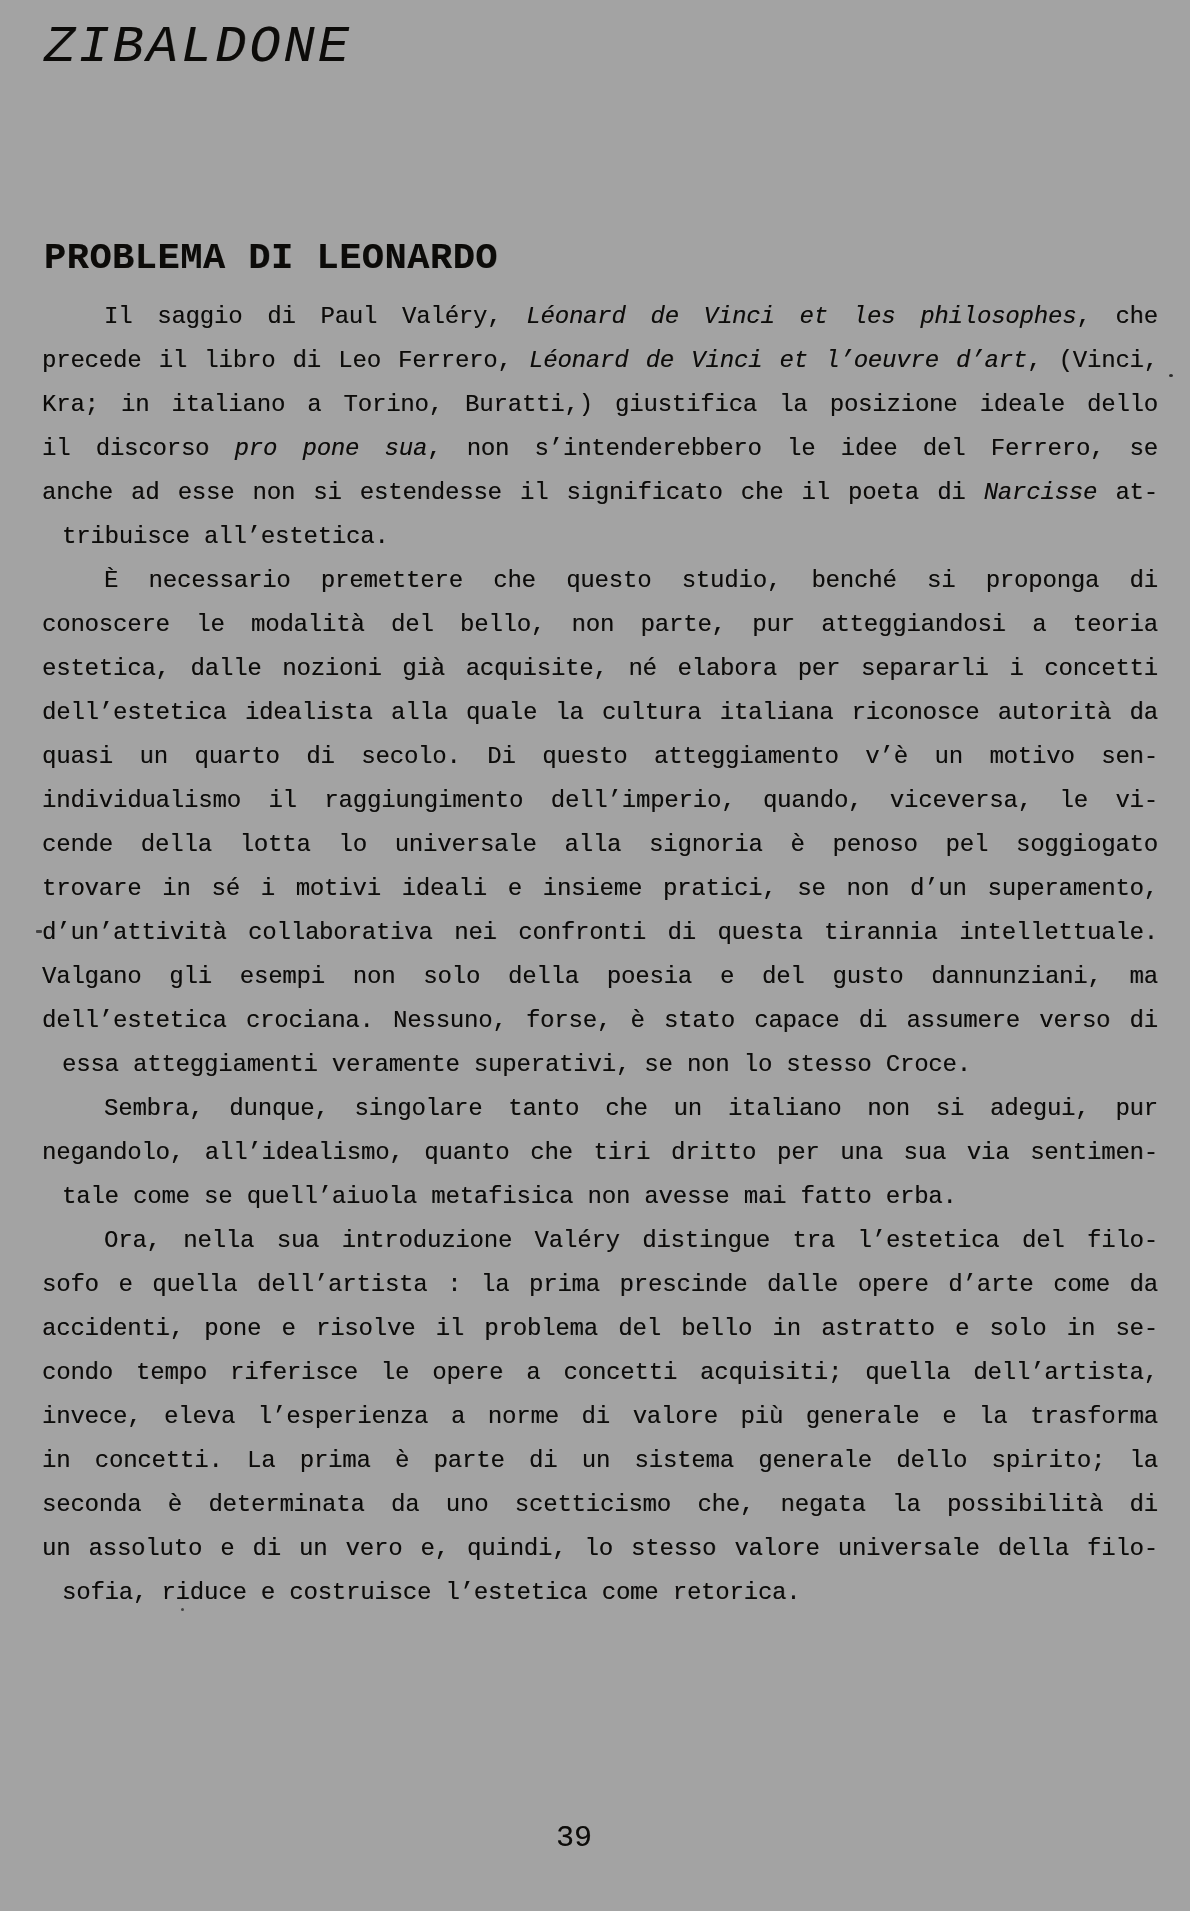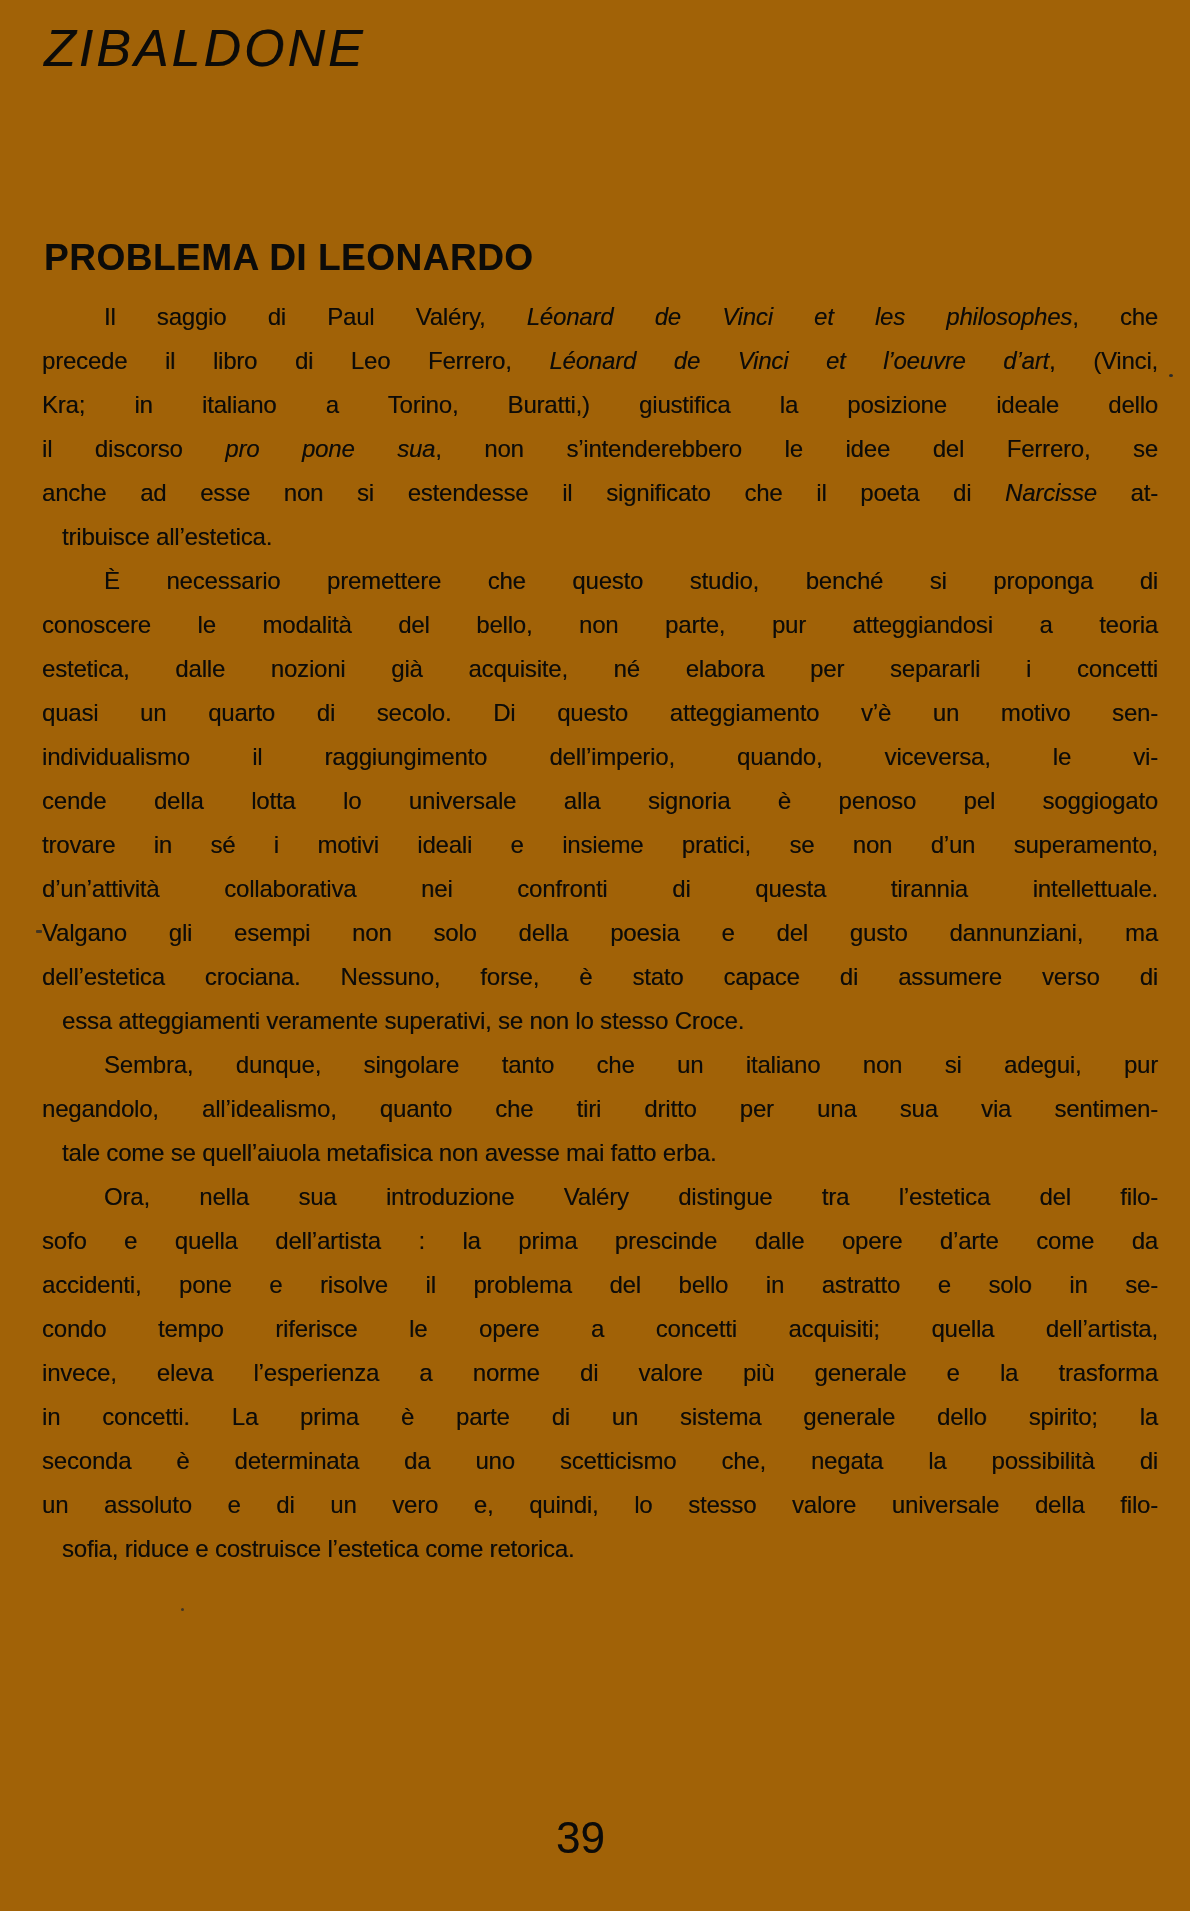--- a/index.html
+++ b/index.html
@@ -4,23 +4,23 @@
 <style>
   html, body {
     margin: 0;
     padding: 0;
     background: #ffffff;
   }
   .page {
     position: relative;
     width: 1190px;
     height: 1911px;
-    background: #a16207;
+    background: #a3a3a3;
     color: #0c0b09;
-    font-family: Liberation Sans, sans-serif;
+    font-family: Liberation Mono, monospace;
     overflow: hidden;
   }
   .journal-title {
     position: absolute;
     left: 44px;
     top: 18px;
     font-style: italic;
     font-size: 52px;
     line-height: 60px;
     letter-spacing: 3px;
@@ -61,21 +61,21 @@
   .line.first-indent {
     text-indent: 62px;
   }
   .it {
     font-style: italic;
   }
   .page-number {
     position: absolute;
     left: 556px;
     top: 1812px;
-    font-size: 44px;
+    font-size: 30px;
     line-height: 52px;
     text-shadow: 0.3px 0.3px 0 rgba(0,0,0,0.4);
   }
   .scan-artifact {
     position: absolute;
     background: #2a2a2a;
     border-radius: 50%;
   }
   .artifact-1 { left: 1169px; top: 374px; width: 4px; height: 3px; }
   .artifact-2 { left: 36px;  top: 930px; width: 6px; height: 3px; border-radius: 1px; opacity: .8; }
@@ -92,20 +92,21 @@
   <div class="article-body">
       <div class="line first-indent"><span>Il saggio di Paul Valéry, </span><span class="it">Léonard de Vinci et les philosophes</span><span>, che</span></div>
       <div class="line"><span>precede il libro di Leo Ferrero, </span><span class="it">Léonard de Vinci et l’oeuvre d’art</span><span>, (Vinci,</span></div>
       <div class="line"><span>Kra; in italiano a Torino, Buratti,) giustifica la posizione ideale dello</span></div>
       <div class="line"><span>il discorso </span><span class="it">pro pone sua</span><span>, non s’intenderebbero le idee del Ferrero, se</span></div>
       <div class="line"><span>anche ad esse non si estendesse il significato che il poeta di </span><span class="it">Narcisse</span><span> at-</span></div>
       <div class="line para-last"><span>tribuisce all’estetica.</span></div>
       <div class="line first-indent"><span>È necessario premettere che questo studio, benché si proponga di</span></div>
       <div class="line"><span>conoscere le modalità del bello, non parte, pur atteggiandosi a teoria</span></div>
       <div class="line"><span>estetica, dalle nozioni già acquisite, né elabora per separarli i concetti</span></div>
+      <div class="line"><span>dell’estetica idealista alla quale la cultura italiana riconosce autorità da</span></div>
       <div class="line"><span>quasi un quarto di secolo. Di questo atteggiamento v’è un motivo sen-</span></div>
       <div class="line"><span>individualismo il raggiungimento dell’imperio, quando, viceversa, le vi-</span></div>
       <div class="line"><span>cende della lotta lo universale alla signoria è penoso pel soggiogato</span></div>
       <div class="line"><span>trovare in sé i motivi ideali e insieme pratici, se non d’un superamento,</span></div>
       <div class="line"><span>d’un’attività collaborativa nei confronti di questa tirannia intellettuale.</span></div>
       <div class="line"><span>Valgano gli esempi non solo della poesia e del gusto dannunziani, ma</span></div>
       <div class="line"><span>dell’estetica crociana. Nessuno, forse, è stato capace di assumere verso di</span></div>
       <div class="line para-last"><span>essa atteggiamenti veramente superativi, se non lo stesso Croce.</span></div>
       <div class="line first-indent"><span>Sembra, dunque, singolare tanto che un italiano non si adegui, pur</span></div>
       <div class="line"><span>negandolo, all’idealismo, quanto che tiri dritto per una sua via sentimen-</span></div>

